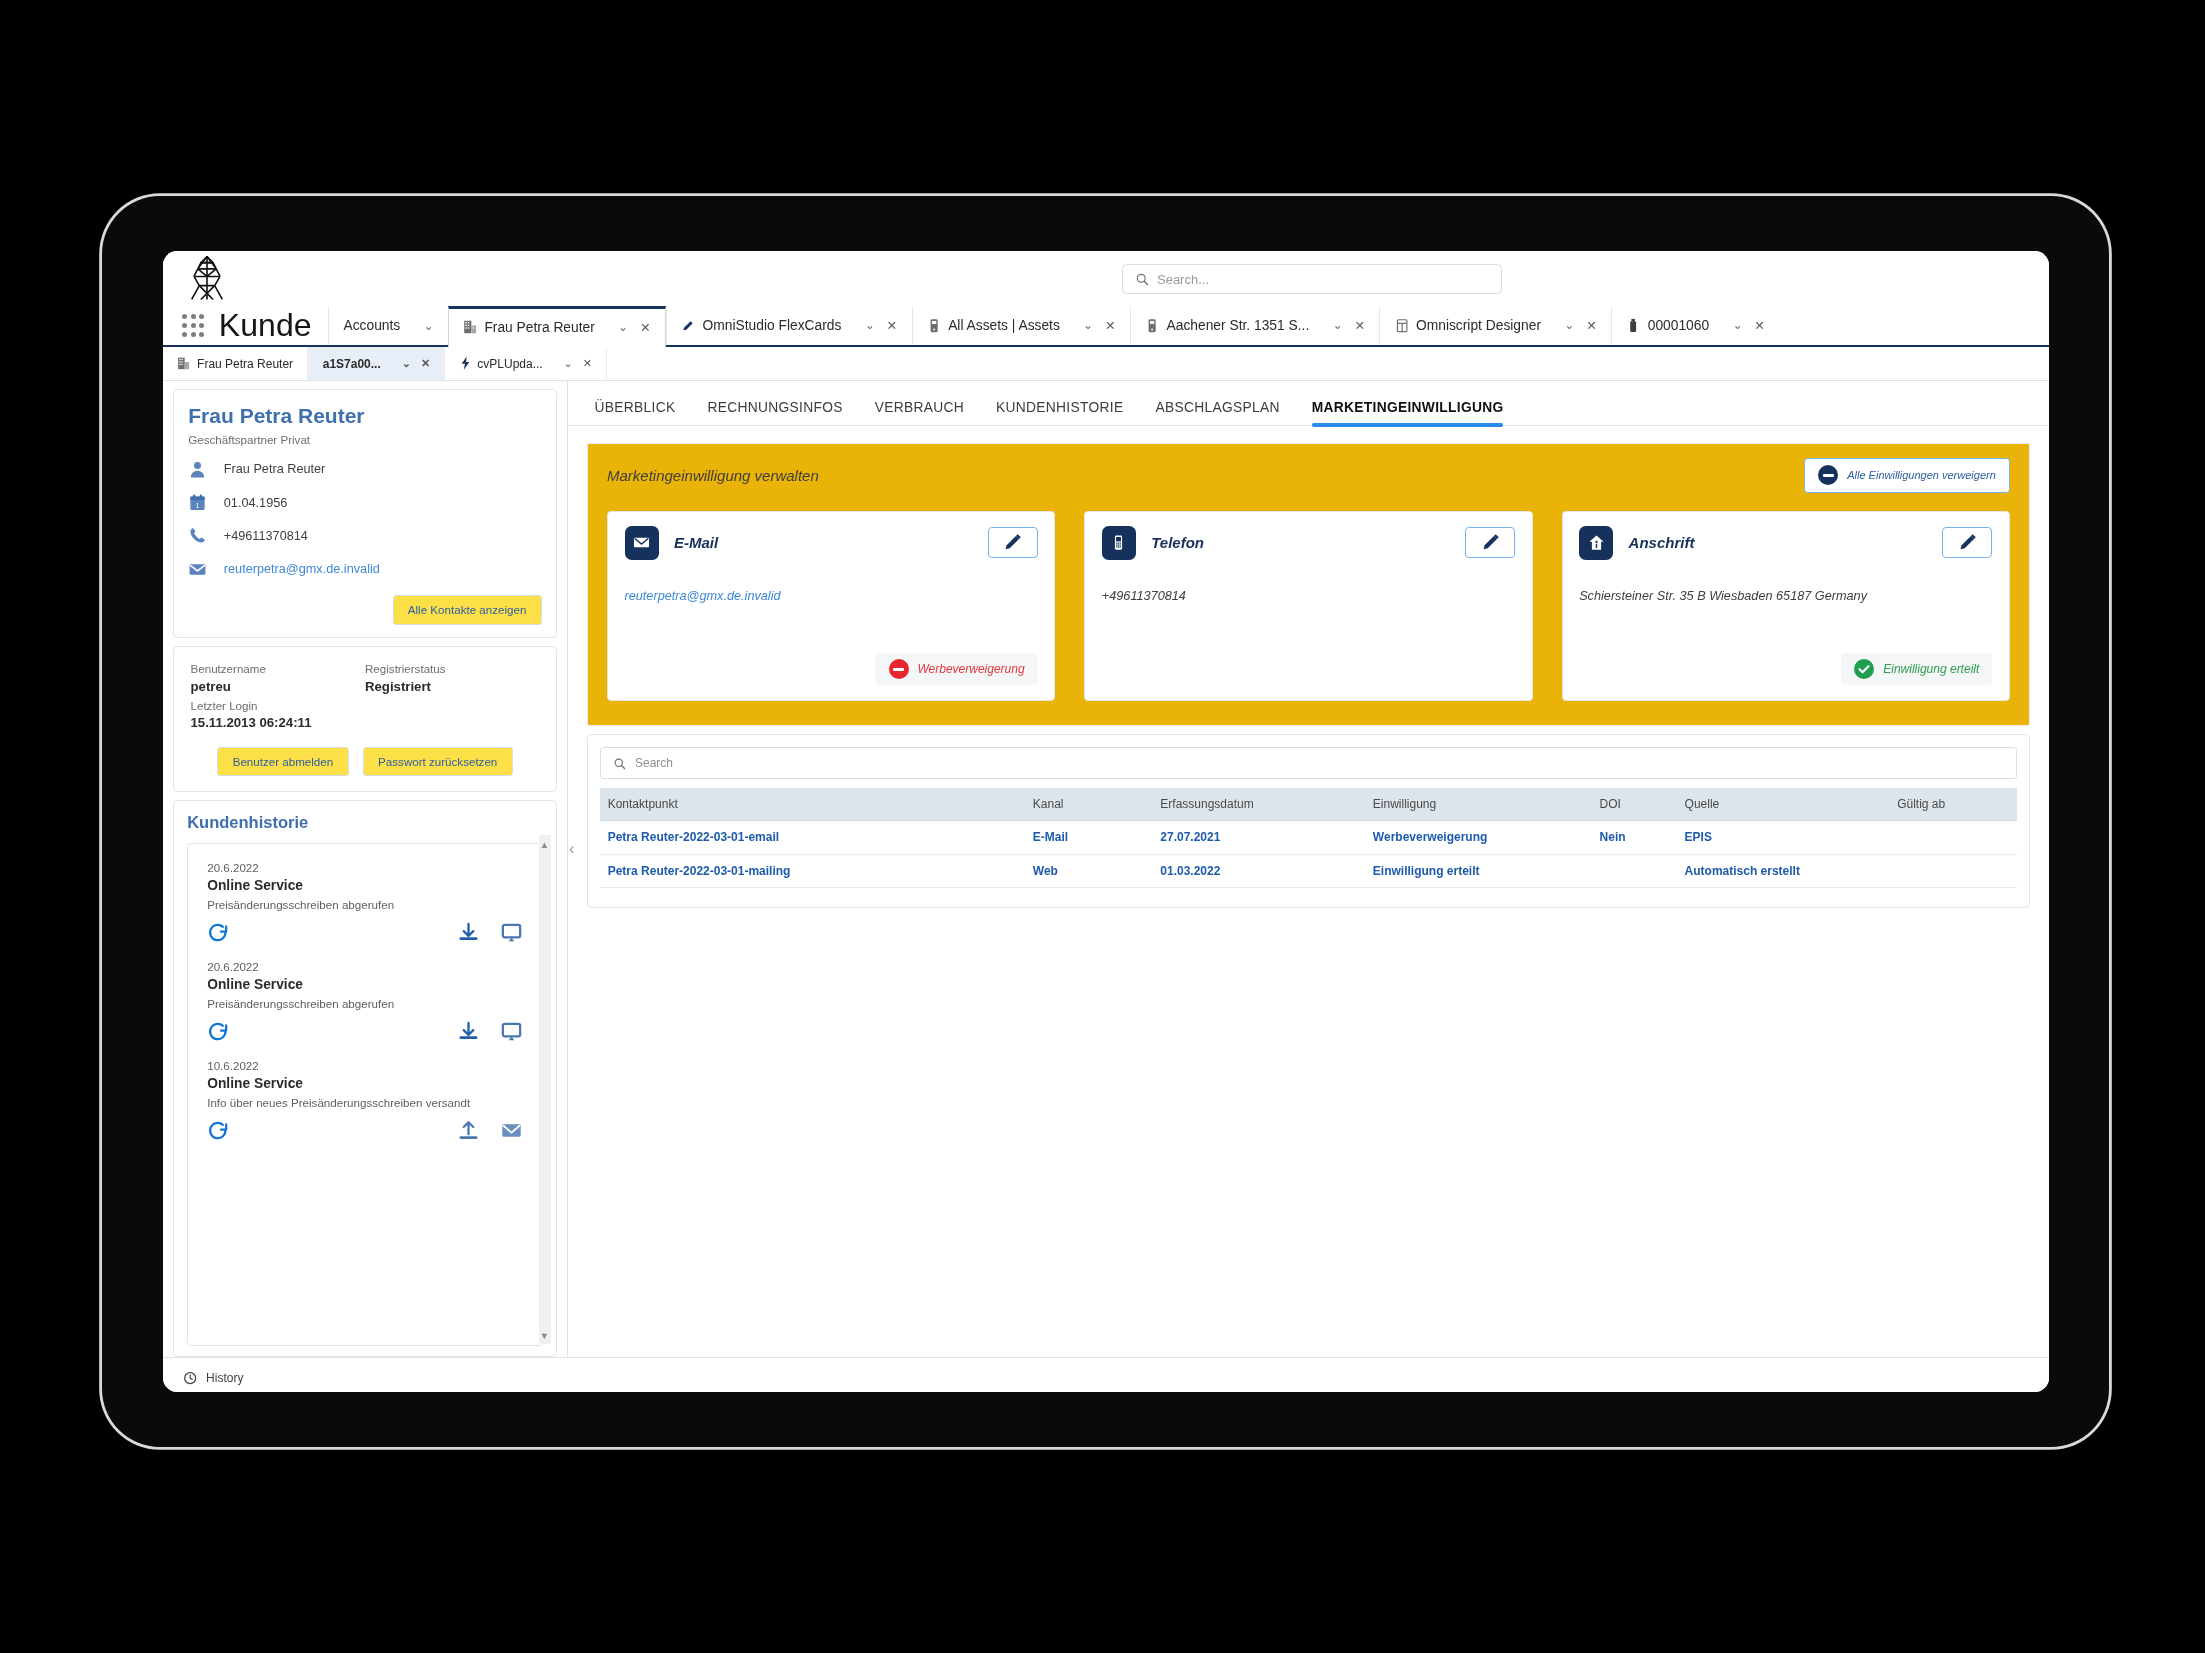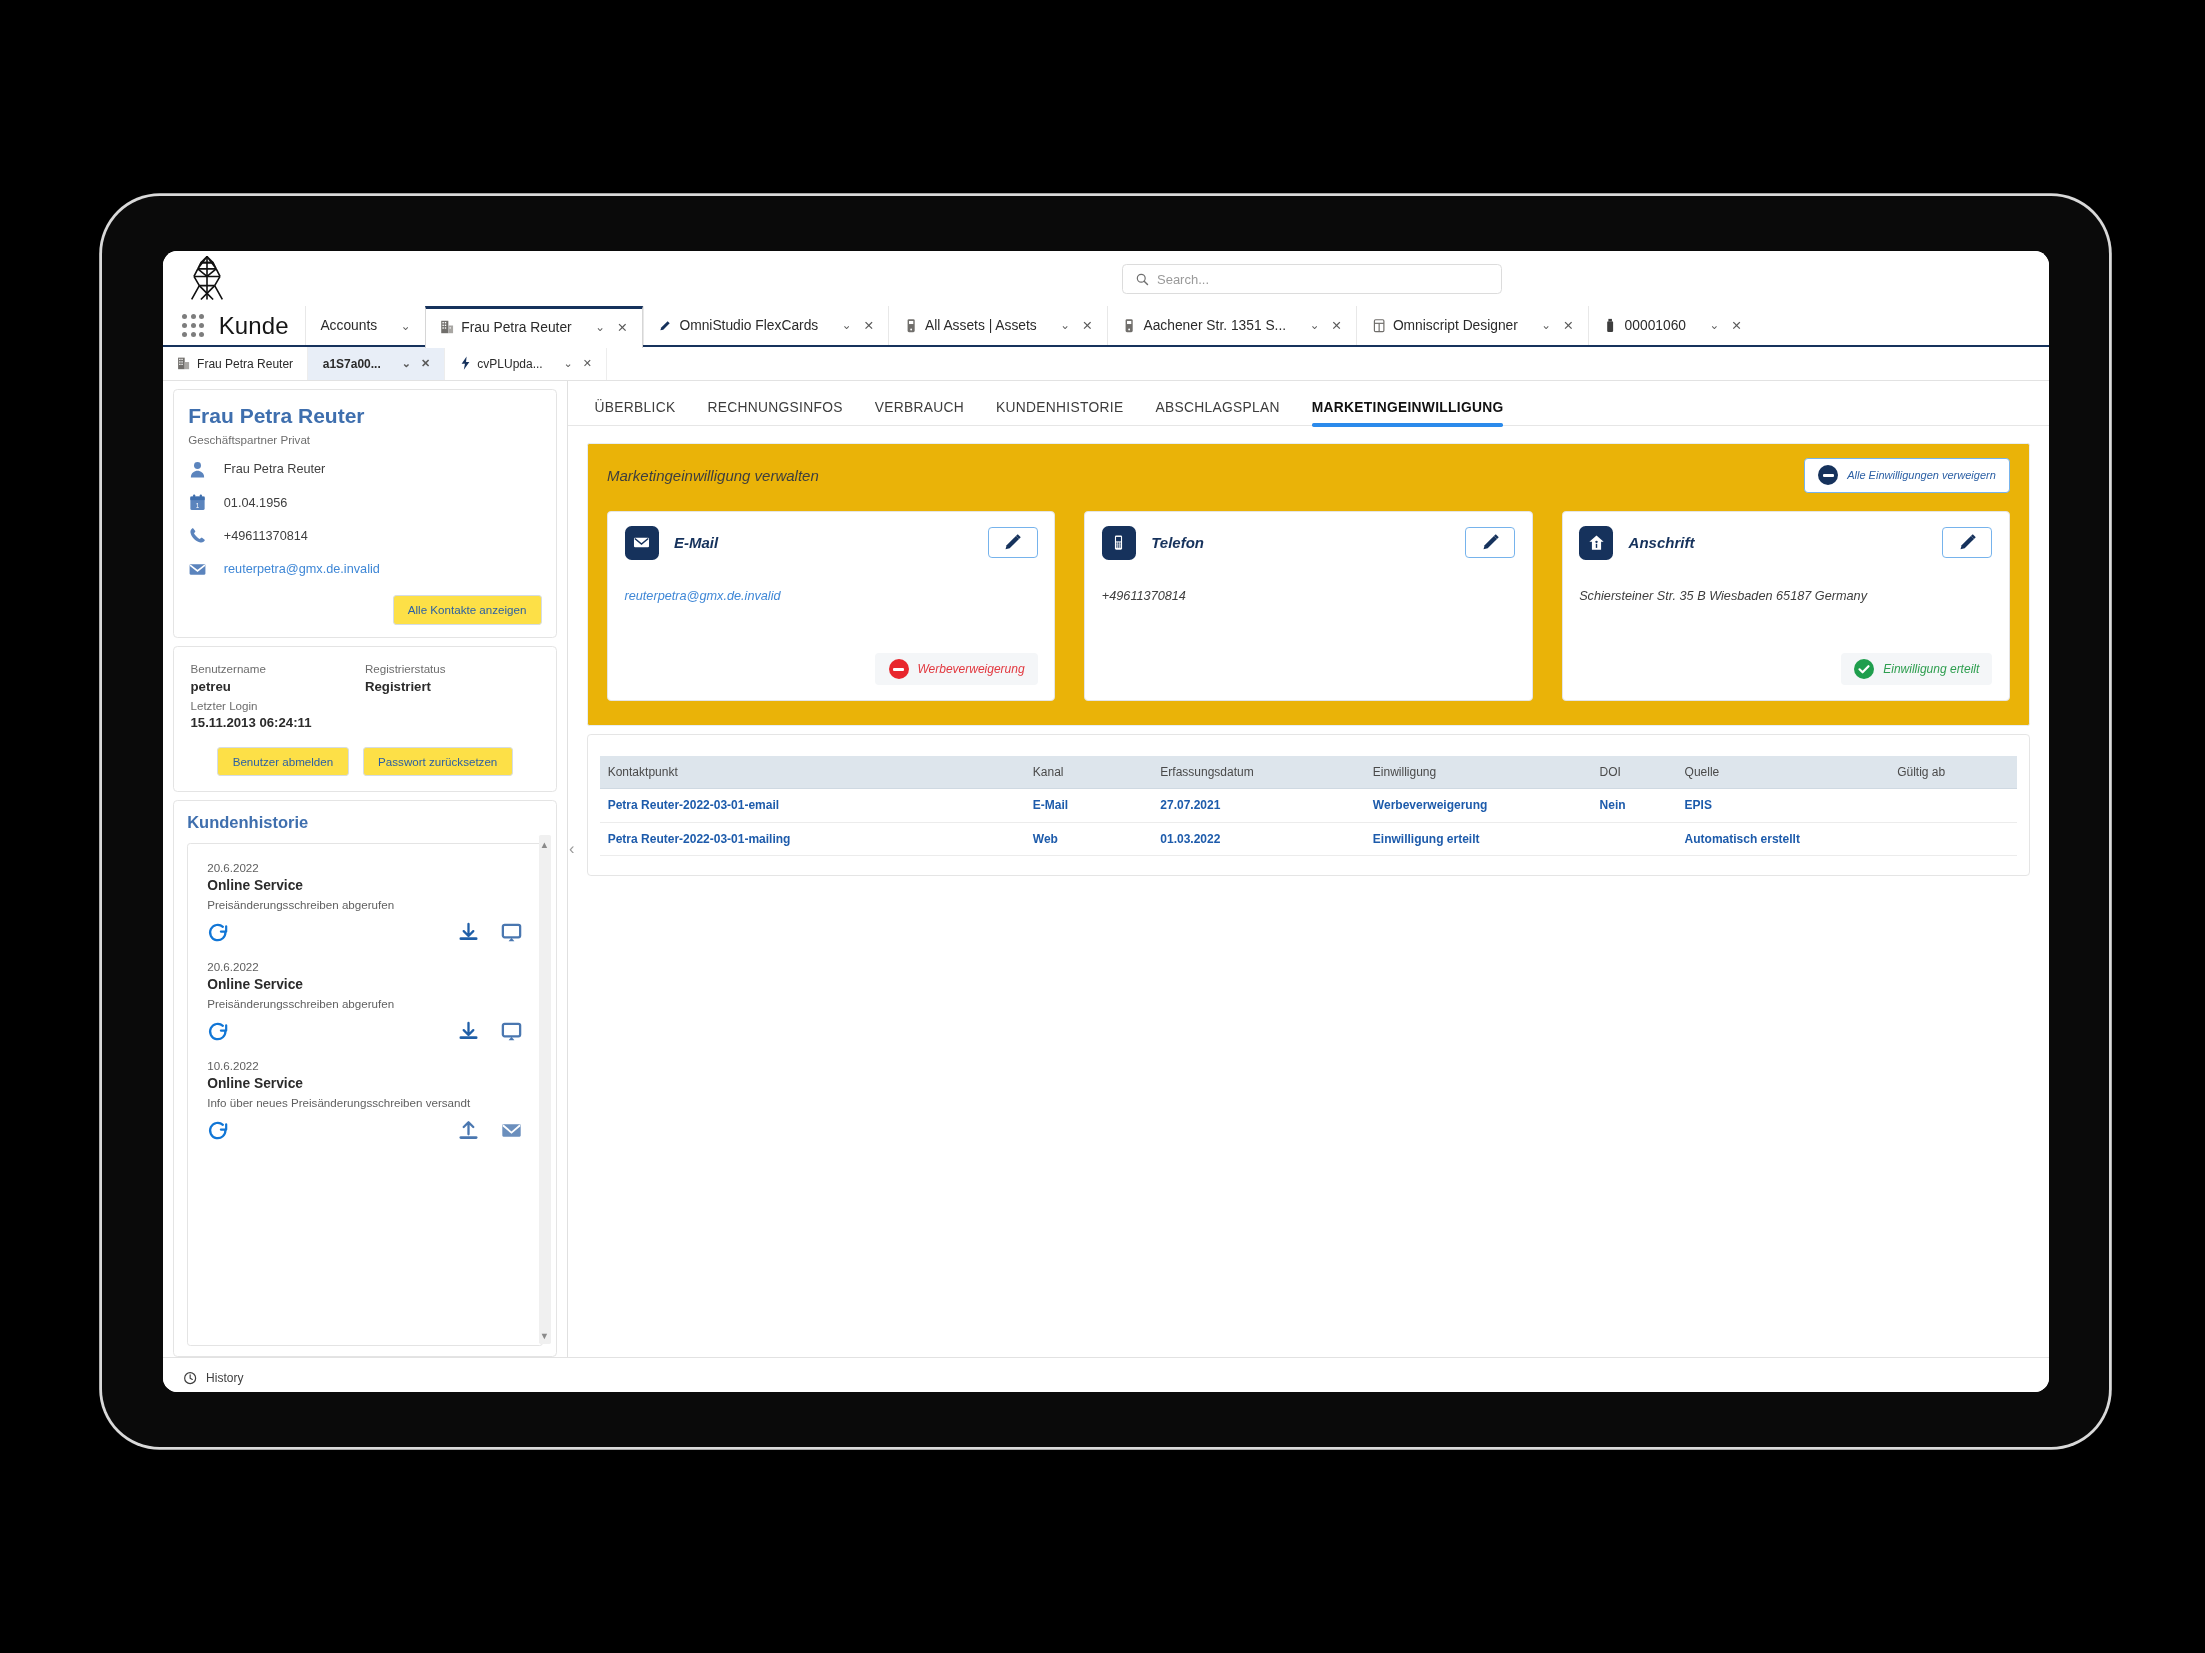--- a/index.html
+++ b/index.html
@@ -61,21 +61,21 @@
     width: 36px; display: flex; align-items: center; justify-content: center;
     margin-left: 12px;
   }
   .waffle-grid {
     display: grid; grid-template-columns: repeat(3, 5px);
     grid-template-rows: repeat(3, 5px); gap: 3.9px;
   }
   .waffle-grid i { width: 5px; height: 5px; border-radius: 50%; background: #7d7d7d; display:block; }
   .app-name {
     display: flex; align-items: center;
-    font-size: 24px; color: #151515; font-weight: 400;
+    font-size: 32px; color: #151515; font-weight: 400;
     padding: 0 16.5px 0 7.7px;
     letter-spacing: 0.1px;
   }
   .nav-tabs { display: flex; align-items: stretch; flex: 1; }
   .nav-tab {
     display: flex; align-items: center; gap: 7px;
     padding: 0 14.3px;
     border-left: 1.1px solid #e8e8e8;
     font-size: 13.8px; color: #2b2b2b;
     position: relative;
@@ -711,20 +711,27 @@
                     </span>
                     <span>Einwilligung erteilt</span>
                   </div>
                 </div>
               </div>
 
             </div>
           </div>
 
           <div class="kp-card">
+            <div class="kp-search">
+              <svg width="13.2" height="13.2" viewBox="0 0 24 24">
+                <circle cx="10.5" cy="10.5" r="6.6" fill="none" stroke="#6f6f6f" stroke-width="2"></circle>
+                <line x1="15.4" y1="15.4" x2="21" y2="21" stroke="#6f6f6f" stroke-width="2.4" stroke-linecap="round"></line>
+              </svg>
+              <span>Search</span>
+            </div>
 
             <table class="kp">
               <thead>
                 <tr>
                   <th class="col-kp">Kontaktpunkt</th>
                   <th class="col-kanal">Kanal</th>
                   <th class="col-datum">Erfassungsdatum</th>
                   <th class="col-einw">Einwilligung</th>
                   <th class="col-doi">DOI</th>
                   <th class="col-quelle">Quelle</th>

